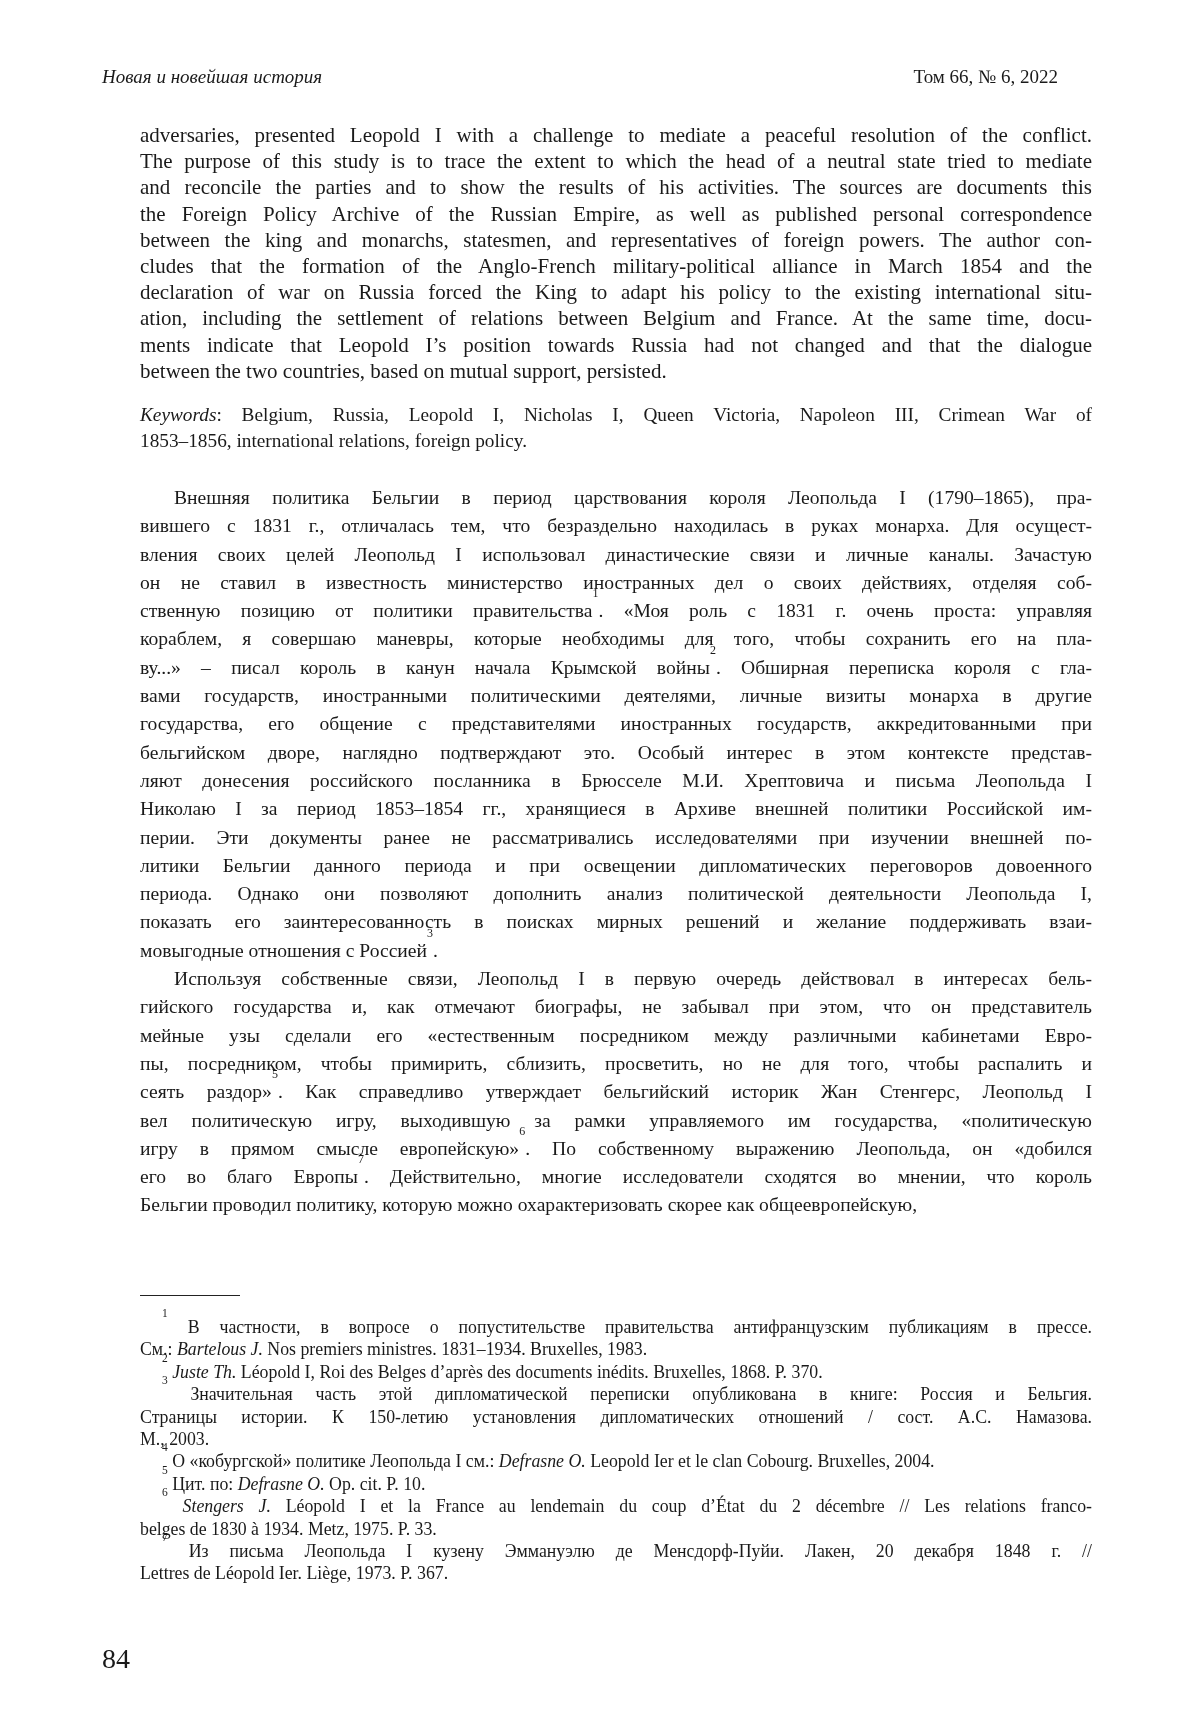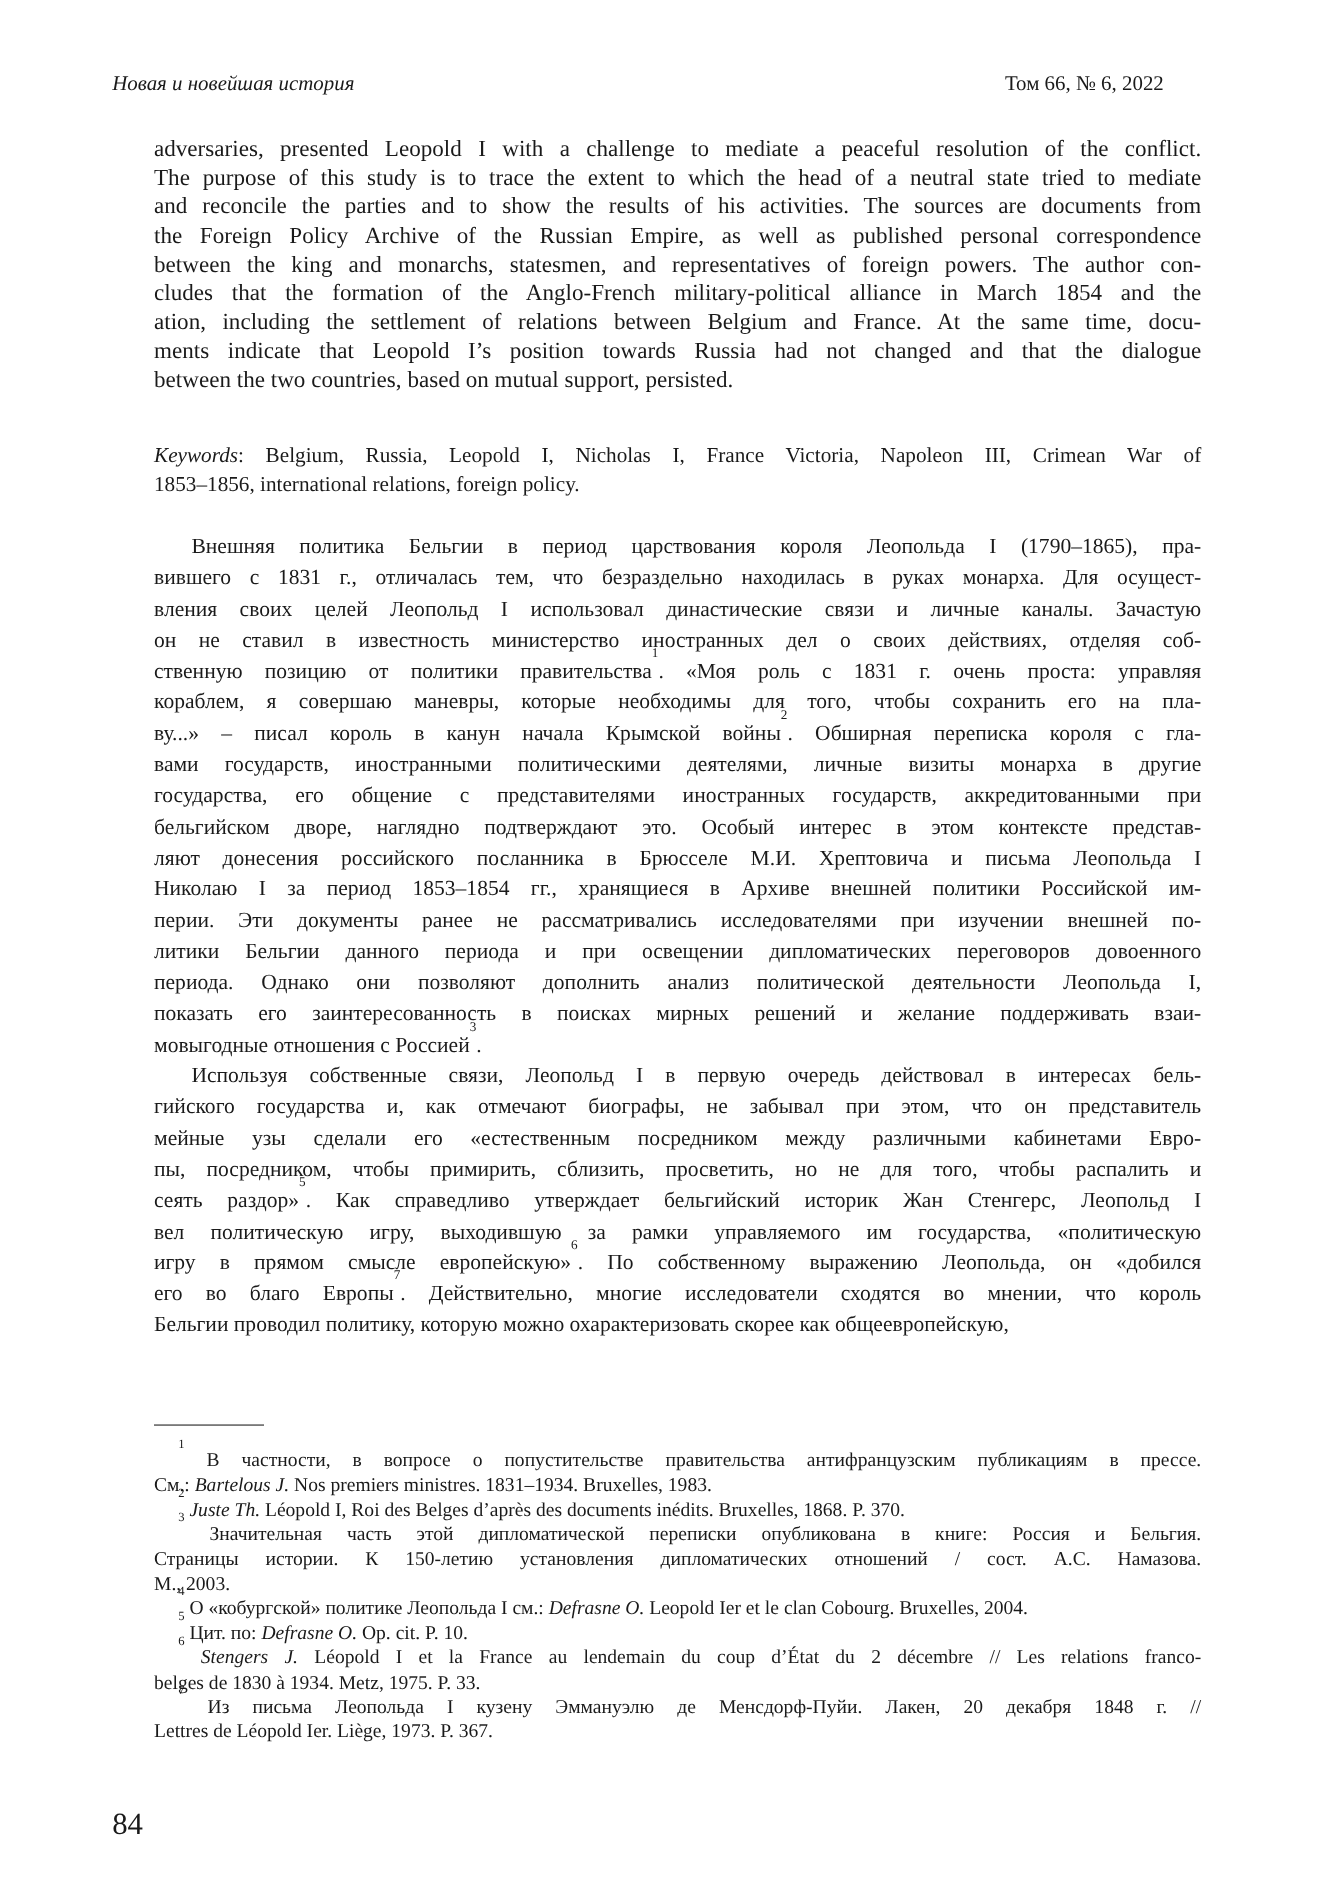--- a/index.html
+++ b/index.html
@@ -39,31 +39,32 @@
 <div class="page">
 
   <div class="running-head">
     <span class="journal">Новая и новейшая история</span>
     <span>Том 66, № 6, 2022</span>
   </div>
 
   <div class="abstract">
     <span class="line">adversaries, presented Leopold I with a challenge to mediate a peaceful resolution of the conflict.</span>
     <span class="line">The purpose of this study is to trace the extent to which the head of a neutral state tried to mediate</span>
-    <span class="line">and reconcile the parties and to show the results of his activities. The sources are documents from</span>
+    <span class="line">and reconcile the parties and to show the results of his activities. The sources are documents this</span>
     <span class="line">the Foreign Policy Archive of the Russian Empire, as well as published personal correspondence</span>
     <span class="line">between the king and monarchs, statesmen, and representatives of foreign powers. The author con-</span>
     <span class="line">cludes that the formation of the Anglo-French military-political alliance in March 1854 and the</span>
+    <span class="line">declaration of war on Russia forced the King to adapt his policy to the existing international situ-</span>
     <span class="line">ation, including the settlement of relations between Belgium and France. At the same time, docu-</span>
     <span class="line">ments indicate that Leopold I’s position towards Russia had not changed and that the dialogue</span>
     <span class="line last">between the two countries, based on mutual support, persisted.</span>
   </div>
 
   <div class="keywords">
-    <span class="line"><span class="kw-label">Keywords</span><span>: Belgium, Russia, Leopold I, Nicholas I, France Victoria, Napoleon III, Crimean War of</span></span>
+    <span class="line"><span class="kw-label">Keywords</span><span>: Belgium, Russia, Leopold I, Nicholas I, Queen Victoria, Napoleon III, Crimean War of</span></span>
     <span class="line last">1853–1856, international relations, foreign policy.</span>
   </div>
 
   <div class="body-text" id="body-text">
       <span class="line" style="text-indent: 34px;">Внешняя политика Бельгии в период царствования короля Леопольда I (1790–1865), пра-</span>
       <span class="line">вившего с 1831 г., отличалась тем, что безраздельно находилась в руках монарха. Для осущест-</span>
       <span class="line">вления своих целей Леопольд I использовал династические связи и личные каналы. Зачастую</span>
       <span class="line">он не ставил в известность министерство иностранных дел о своих действиях, отделяя соб-</span>
       <span class="line"><span>ственную позицию от политики правительства</span><sup>1</sup><span>. «Моя роль с 1831 г. очень проста: управляя</span></span>
       <span class="line">кораблем, я совершаю маневры, которые необходимы для того, чтобы сохранить его на пла-</span>

